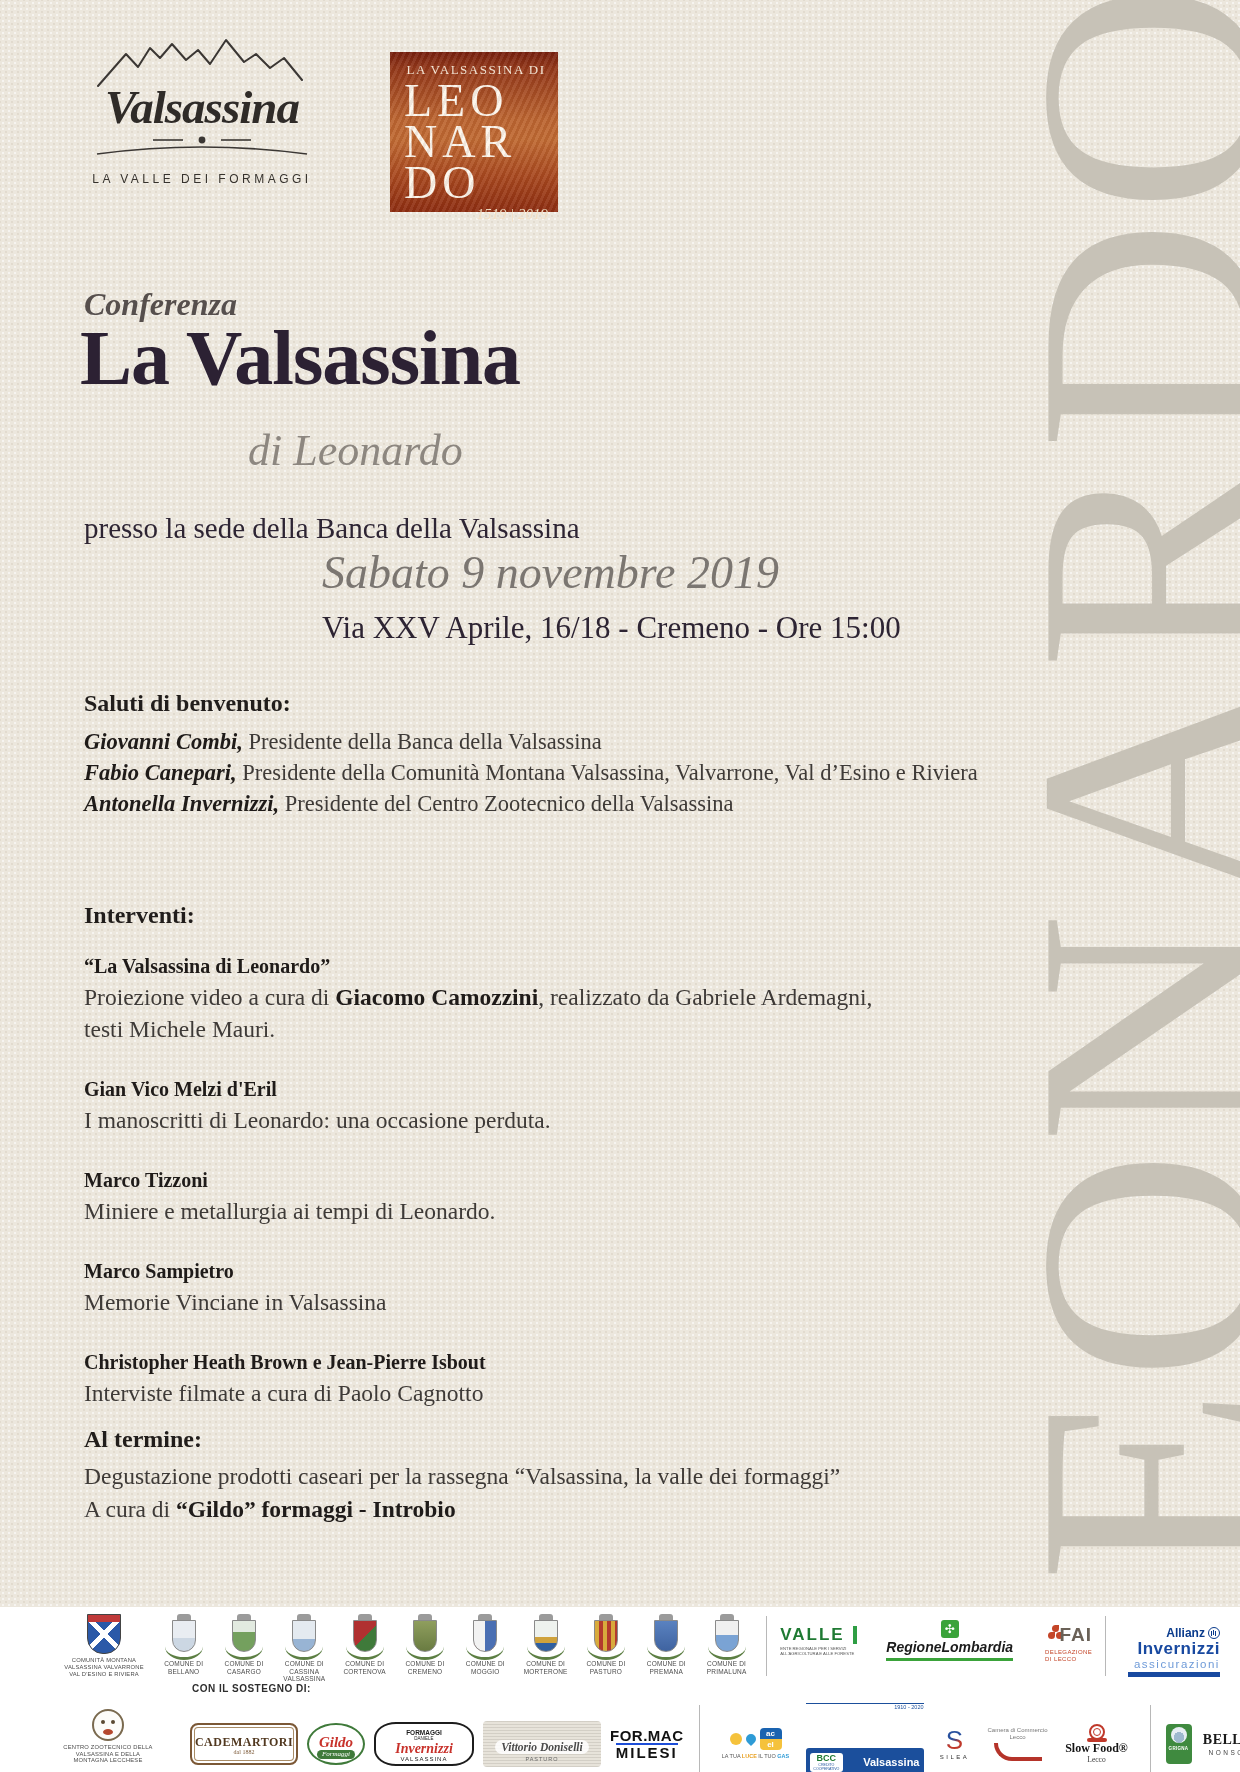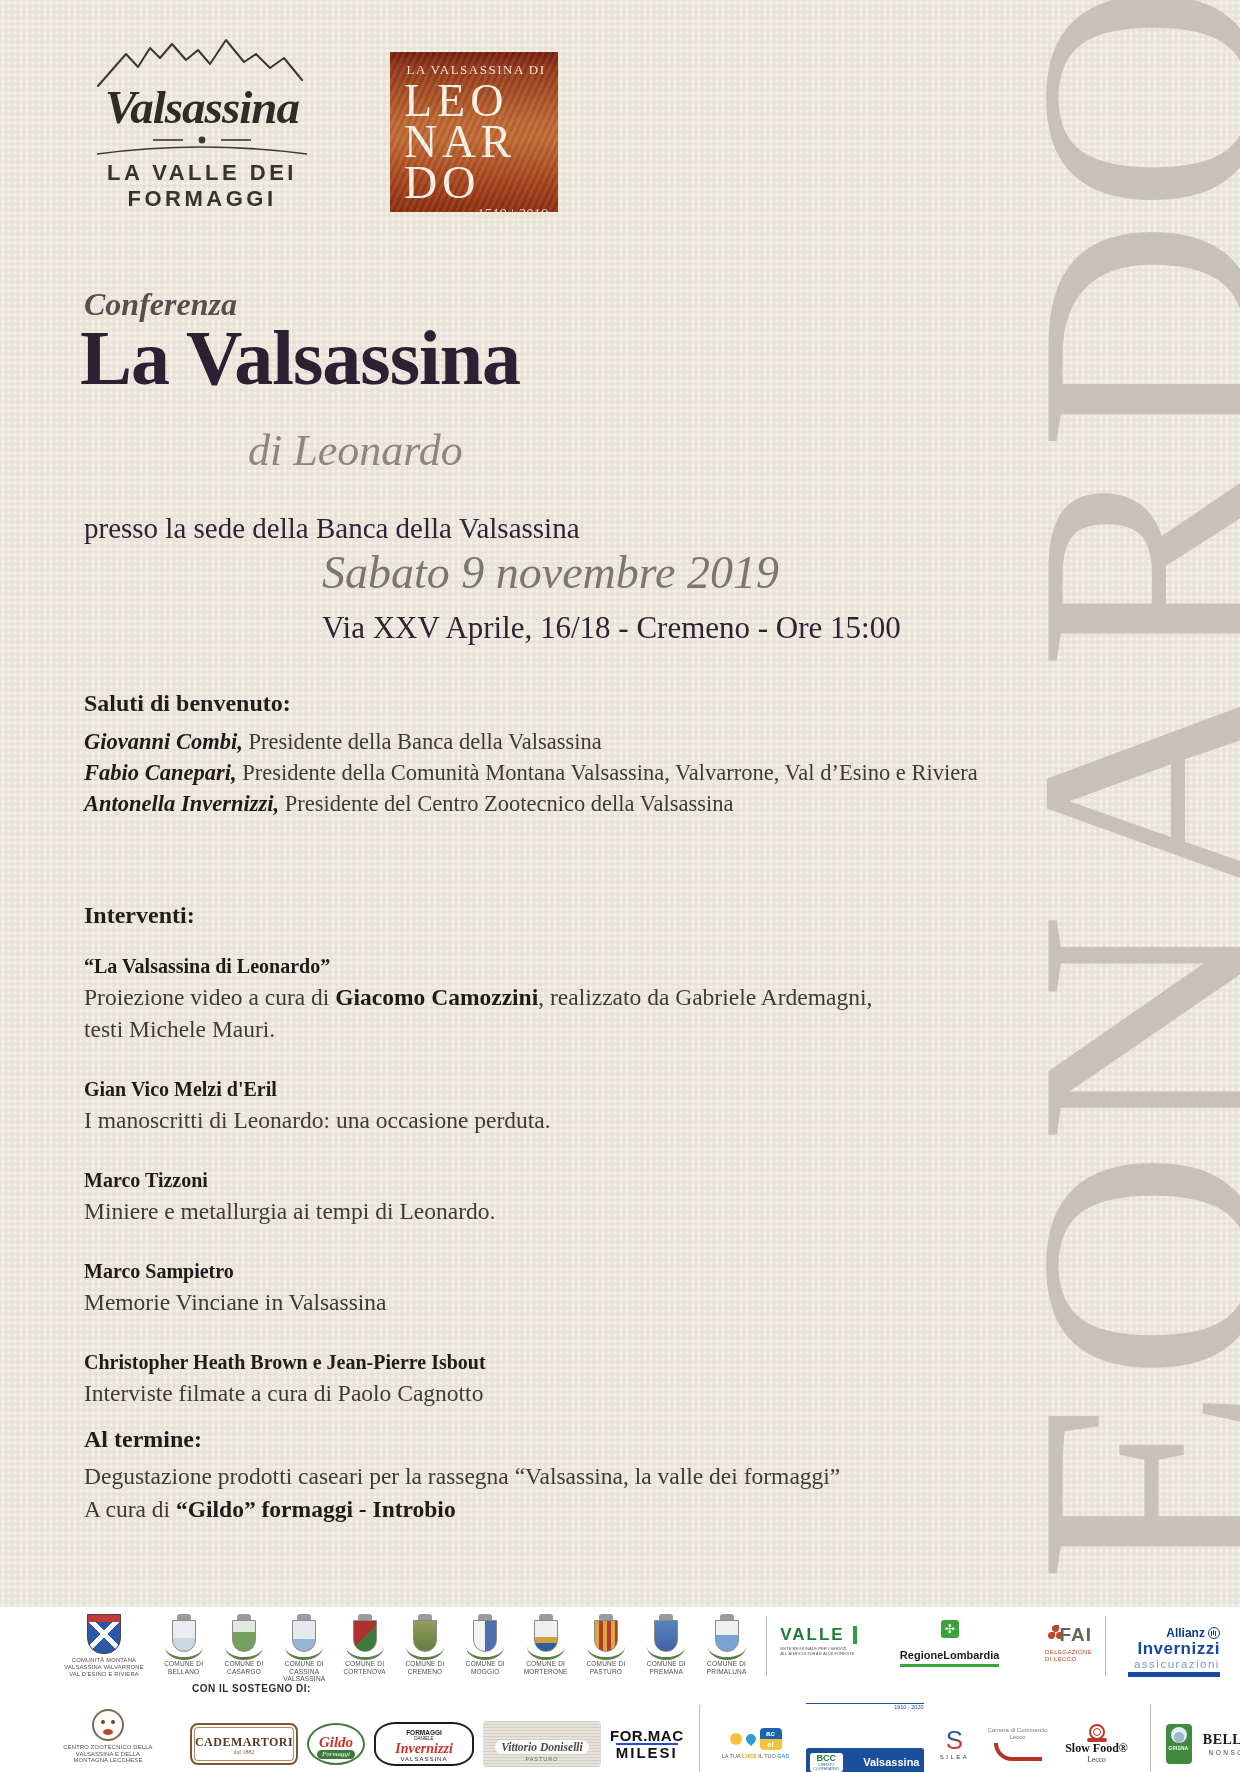--- a/index.html
+++ b/index.html
@@ -18,21 +18,21 @@
     position:absolute;left:200px;top:720px;width:1900px;height:320px;
     line-height:320px;font-size:320px;letter-spacing:6px;white-space:nowrap;
     transform:rotate(-90deg);transform-origin:center;
     color:#c7c2b7;text-align:center;z-index:1;font-family:"Liberation Serif",serif;
   }
   .content{position:absolute;inset:0;z-index:2;}
   
   .vlogo{position:absolute;left:86px;top:36px;width:232px;text-align:center;}
   .vlogo svg{display:block;margin:0 auto;}
   .vscript{display:block;font-style:italic;font-weight:700;font-size:47px;color:#2f2b28;letter-spacing:-1px;line-height:50px;margin-top:-6px;}
-  .vtagline{display:block;font-family:"Liberation Sans",sans-serif;font-weight:700;font-size:22px;letter-spacing:3.5px;color:#36322d;margin-top:4px;}
+  .vtagline{display:block;font-family:"Liberation Sans",sans-serif;font-weight:400;font-size:12px;letter-spacing:3.5px;color:#36322d;margin-top:16px;}
   .badge{
     position:absolute;left:390px;top:52px;width:168px;height:160px;z-index:2;
     background:linear-gradient(180deg,#771f0e 0%,#93381a 10%,#bc6531 42%,#c06a33 55%,#a8481f 78%,#8d2d11 100%);
     color:#fff;padding:10px 10px 8px 14px;box-sizing:border-box;
   }
   .badge::after{content:"";position:absolute;inset:0;
     background:repeating-linear-gradient(115deg,rgba(255,255,255,.07) 0 3px,rgba(60,20,5,.07) 3px 6px);}
   .badge-kicker{display:block;font-size:13px;letter-spacing:1.5px;text-align:center;color:#f7e9d8;margin-bottom:2px;}
   .badge-line{display:block;font-size:46px;line-height:41px;letter-spacing:5px;color:#fdf6ec;}
   .badge-years{display:block;font-style:italic;font-size:15px;text-align:right;color:#f3dfc4;margin-top:3px;}
@@ -87,21 +87,21 @@
       #2b59a8;margin-bottom:3px;}
   .cm-cap{width:92px;font-size:5.8px;line-height:6.8px;}
   .vdiv{width:1px;background:#b8b8b8;align-self:stretch;margin:2px 6px;}
   .vdiv1{height:60px;align-self:auto;}
   
   .ersaf{width:118px;display:flex;flex-direction:column;align-items:flex-start;padding-top:12px;}
   .ersaf-name{font-family:"Liberation Sans",sans-serif;font-weight:700;font-size:17px;letter-spacing:2px;color:#1f7a33;line-height:18px;border-right:4px solid #2f9e44;padding-right:8px;}
   .ersaf-sub{font-family:"Liberation Sans",sans-serif;font-size:4.2px;line-height:5px;color:#555;width:90px;margin-top:2px;}
   .regione{width:96px;display:flex;flex-direction:column;align-items:center;padding-top:6px;}
   .reg-sq{width:18px;height:18px;background:#3aa33a;border-radius:3px;color:#fff;font-size:12px;line-height:18px;text-align:center;font-family:"Liberation Sans",sans-serif;}
-  .reg-name{font-family:"Liberation Sans",sans-serif;font-weight:700;font-size:11px;color:#1c1c1c;margin-top:11px;border-bottom:3px solid #3aa33a;padding-bottom:3px;}
+  .reg-name{font-family:"Liberation Sans",sans-serif;font-weight:700;font-size:14px;color:#1c1c1c;margin-top:1px;border-bottom:3px solid #3aa33a;padding-bottom:3px;font-style:italic;}
   .fai{width:84px;display:flex;flex-direction:column;align-items:flex-end;padding-top:10px;padding-left:6px;}
   .fai-row{display:flex;align-items:center;gap:5px;}
   .fai-flower{width:7px;height:7px;background:#c44528;border-radius:50% 0 50% 50%;box-shadow:8px 0 0 #c44528,4px -7px 0 #c44528;}
   .fai-name{font-family:"Liberation Sans",sans-serif;font-weight:700;font-size:19px;color:#6a6157;letter-spacing:1px;}
   .fai-sub{font-family:"Liberation Sans",sans-serif;font-size:6px;line-height:7px;color:#c44528;margin-top:3px;letter-spacing:.4px;}
   .allianz{width:104px;display:flex;flex-direction:column;align-items:flex-end;padding-top:12px;}
   .az-top{display:flex;align-items:center;gap:3px;}
   .az-line1{font-family:"Liberation Sans",sans-serif;font-weight:700;font-size:12px;color:#0a3b8c;}
   .az-circle{position:relative;width:12px;height:12px;border:1.5px solid #0a3b8c;border-radius:50%;box-sizing:border-box;}
   .az-circle::before{content:"";position:absolute;left:4px;top:2px;width:1px;height:5px;background:#0a3b8c;box-shadow:-2px 1px 0 #0a3b8c,2px 1px 0 #0a3b8c;}

